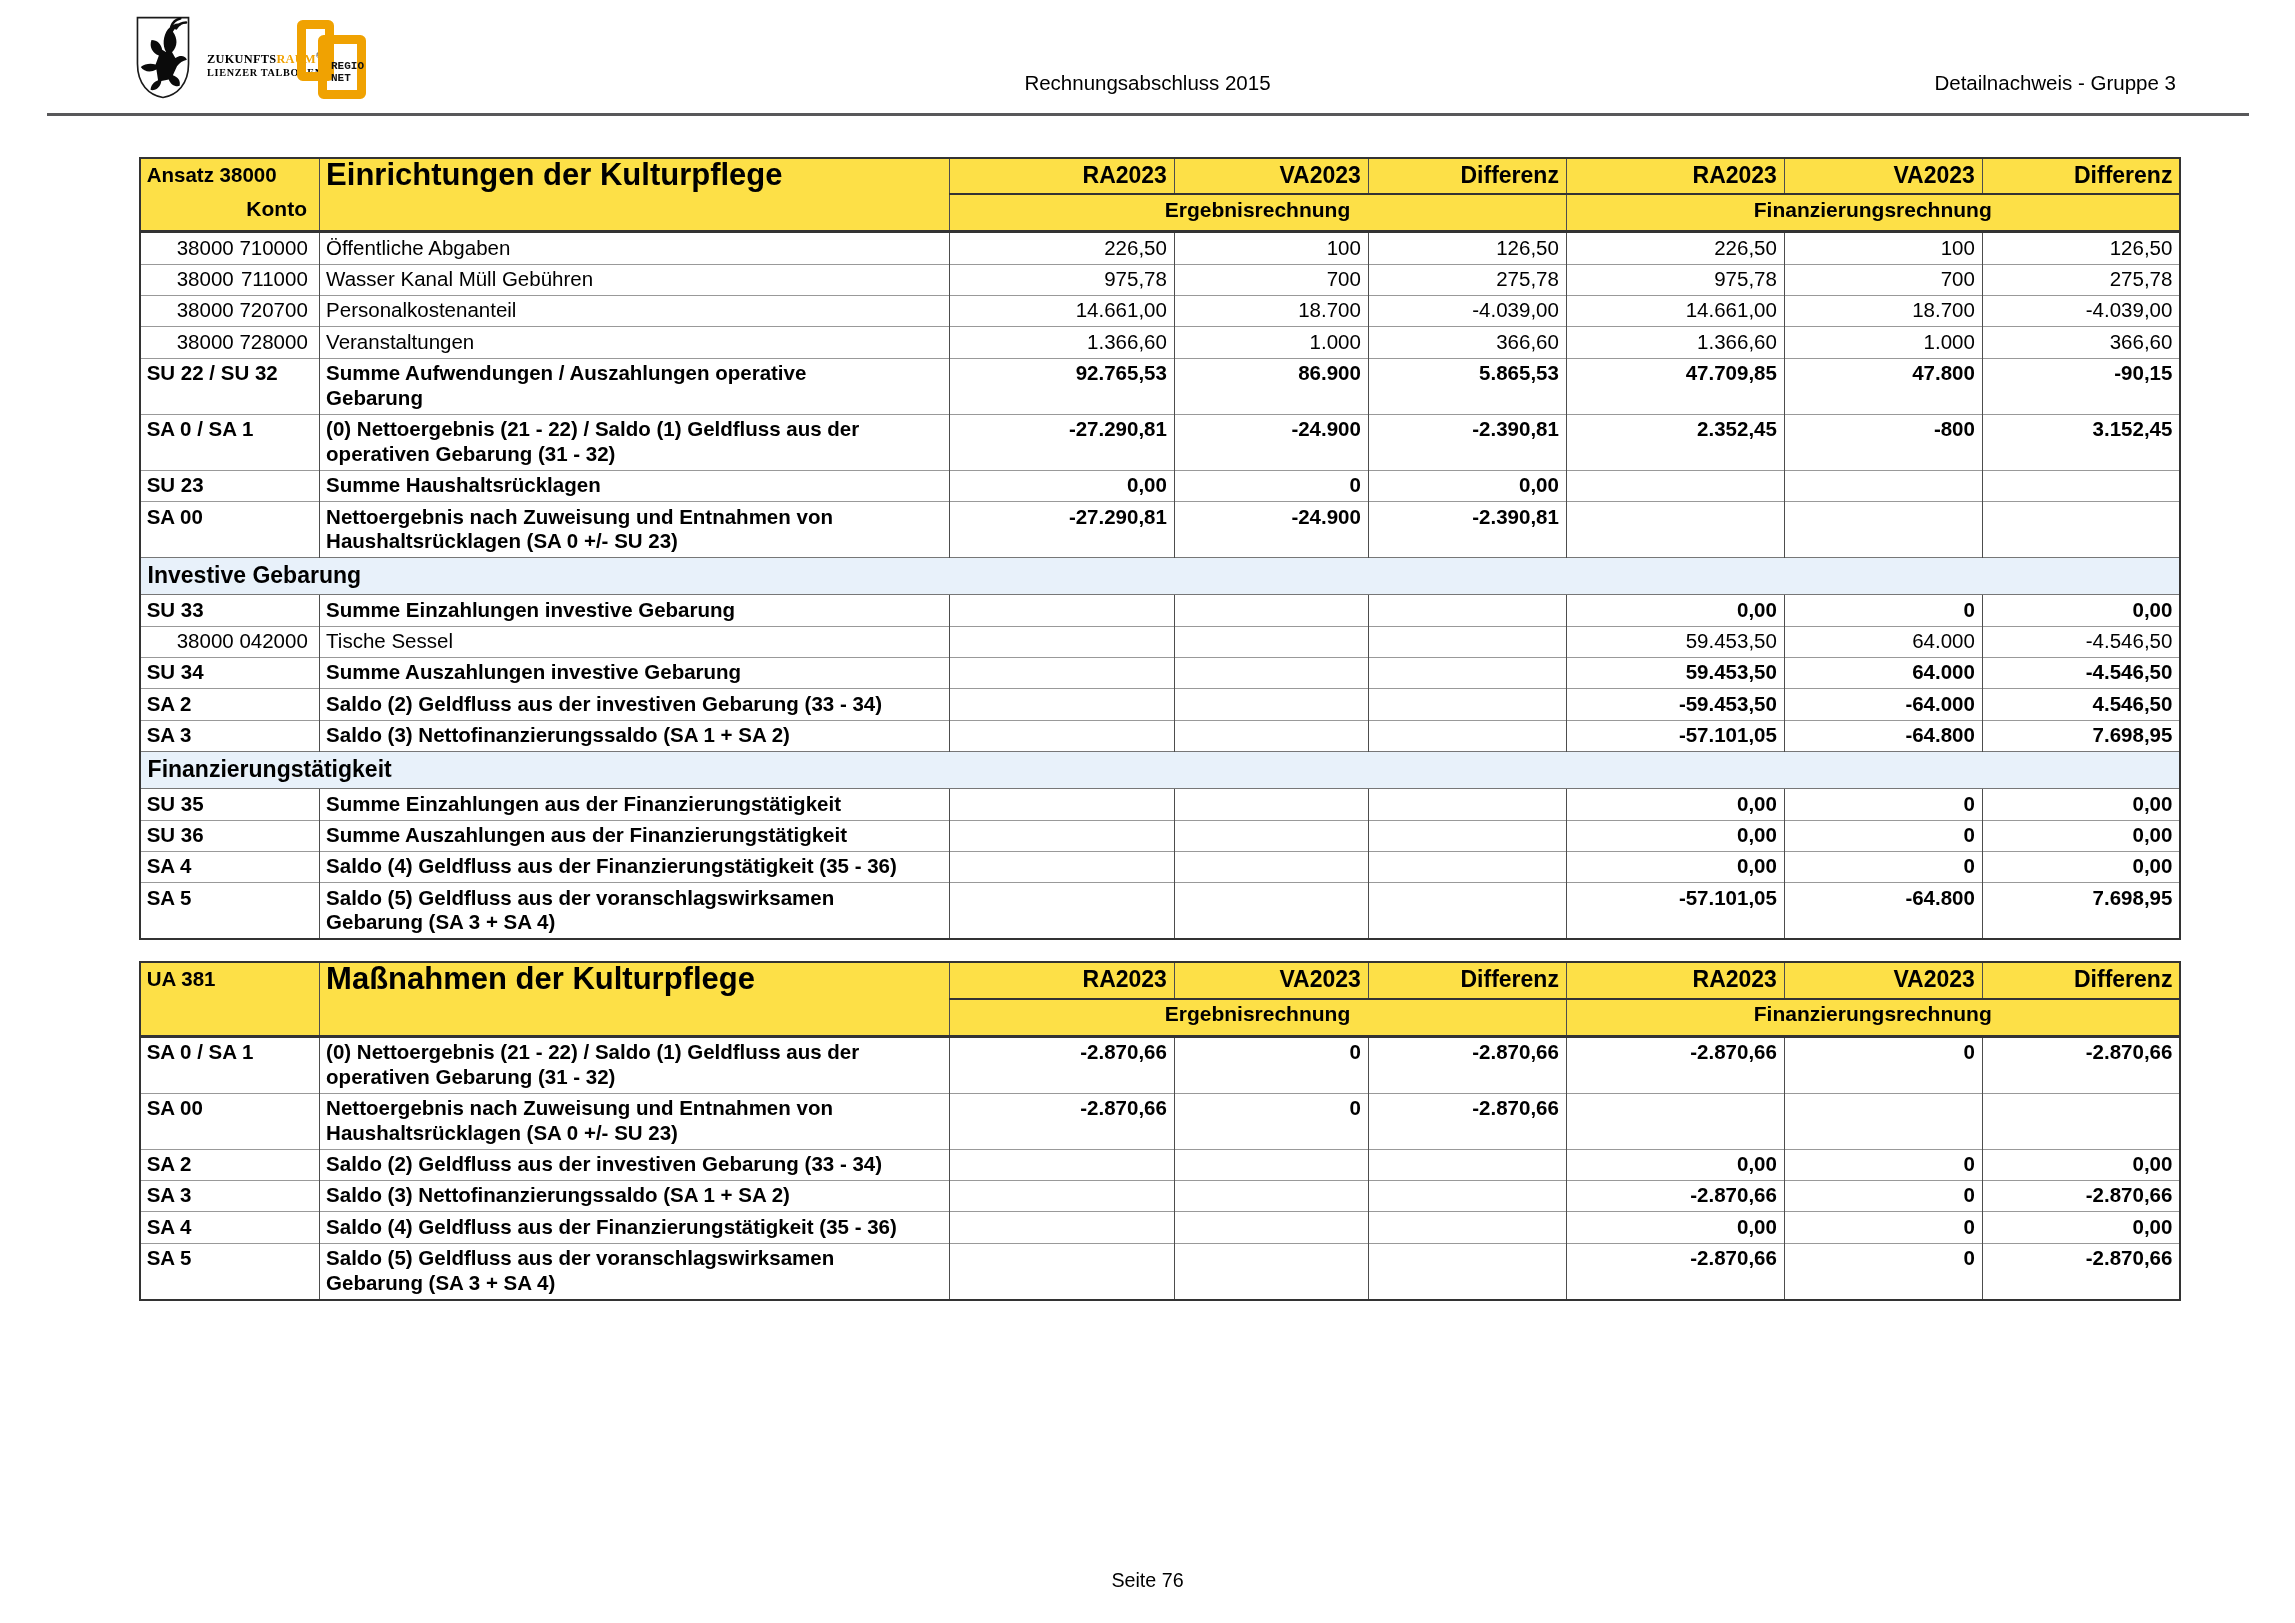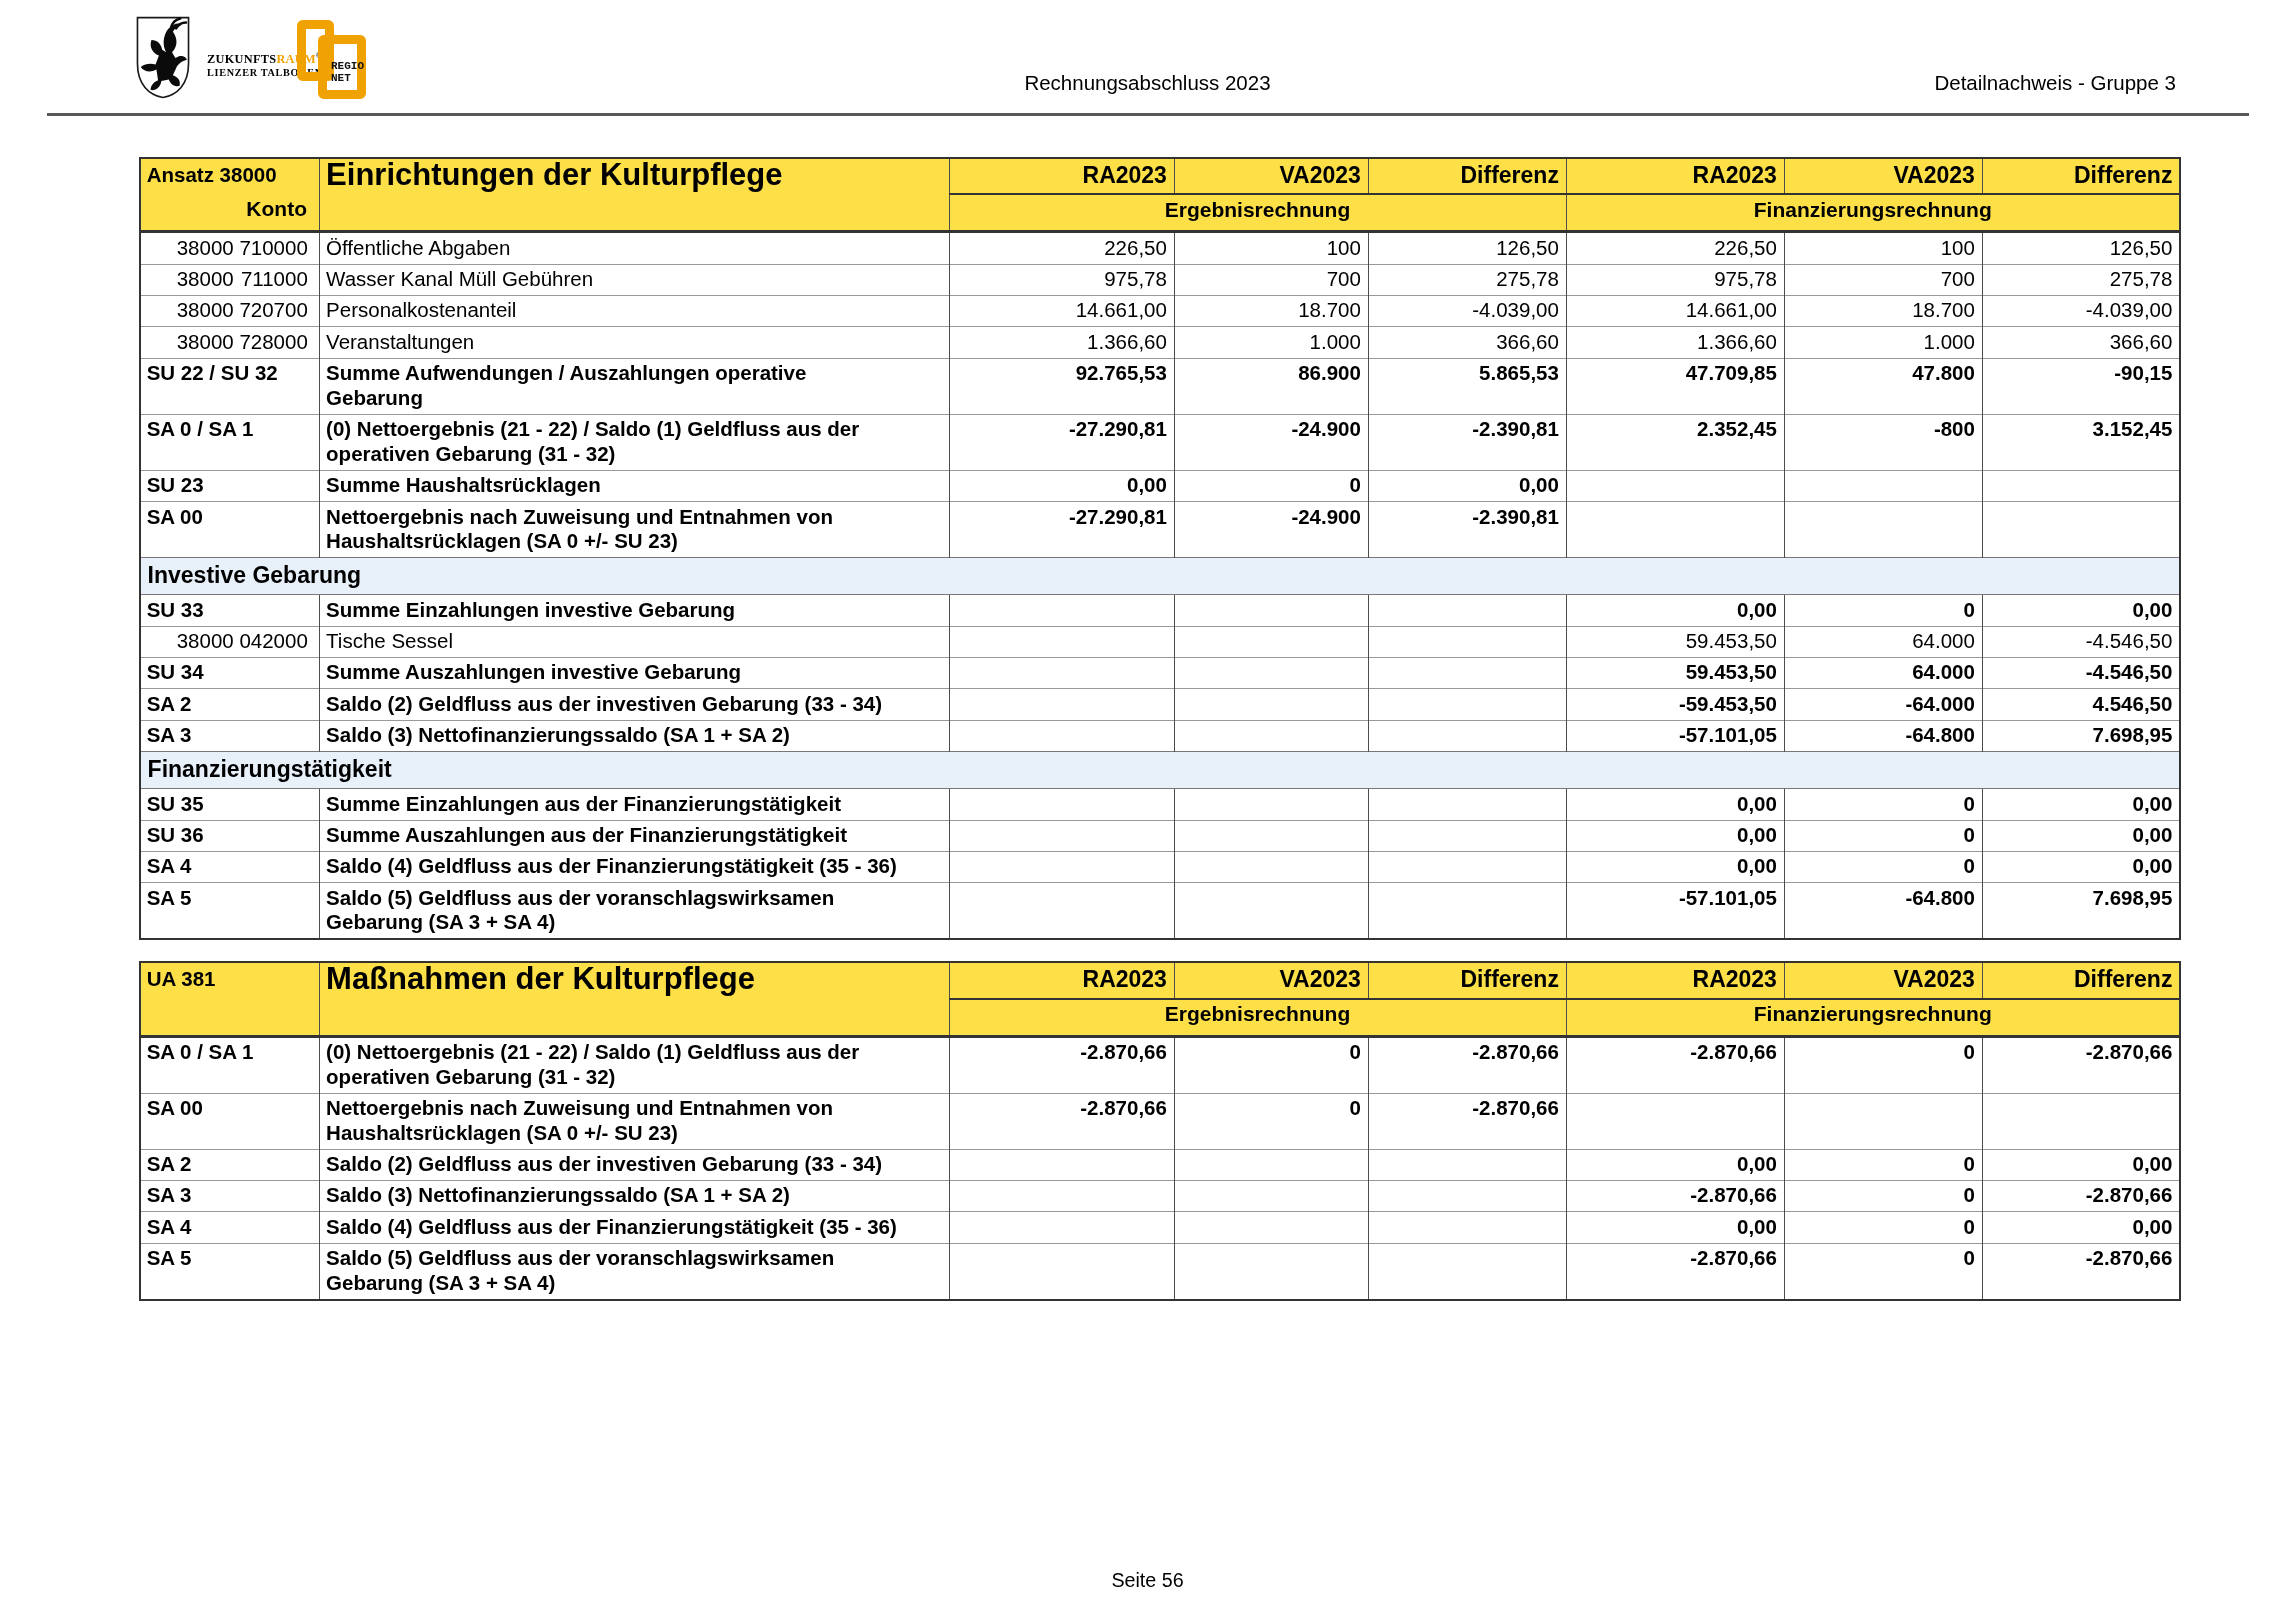--- a/index.html
+++ b/index.html
@@ -75,21 +75,21 @@
     <div class="regionet">
       <div class="rn-sq rn-back"></div>
       <div class="rn-sq rn-front"></div>
       <div class="rn-text">
         <div>REGIO</div>
         <div>NET</div>
       </div>
     </div>
   </div>
 
-  <div class="doc-title">Rechnungsabschluss 2023</div>
+  <div class="doc-title">Rechnungsabschluss 2015</div>
   <div class="doc-sub">Detailnachweis - Gruppe 3</div>
   <div class="topline"></div>
 
   <div class="content">
 
     <table class="fin t1">
       <colgroup>
           <col class="c1">
           <col class="c2">
           <col class="c3">
@@ -415,15 +415,15 @@
             <td class="c-num"></td>
             <td class="c-num">-2.870,66</td>
             <td class="c-num">0</td>
             <td class="c-num">-2.870,66</td>
           </tr>
         </tbody>
     </table>
 
   </div>
 
-  <div class="footer">Seite 56</div>
+  <div class="footer">Seite 76</div>
 </div>
 
 
 </body></html>

